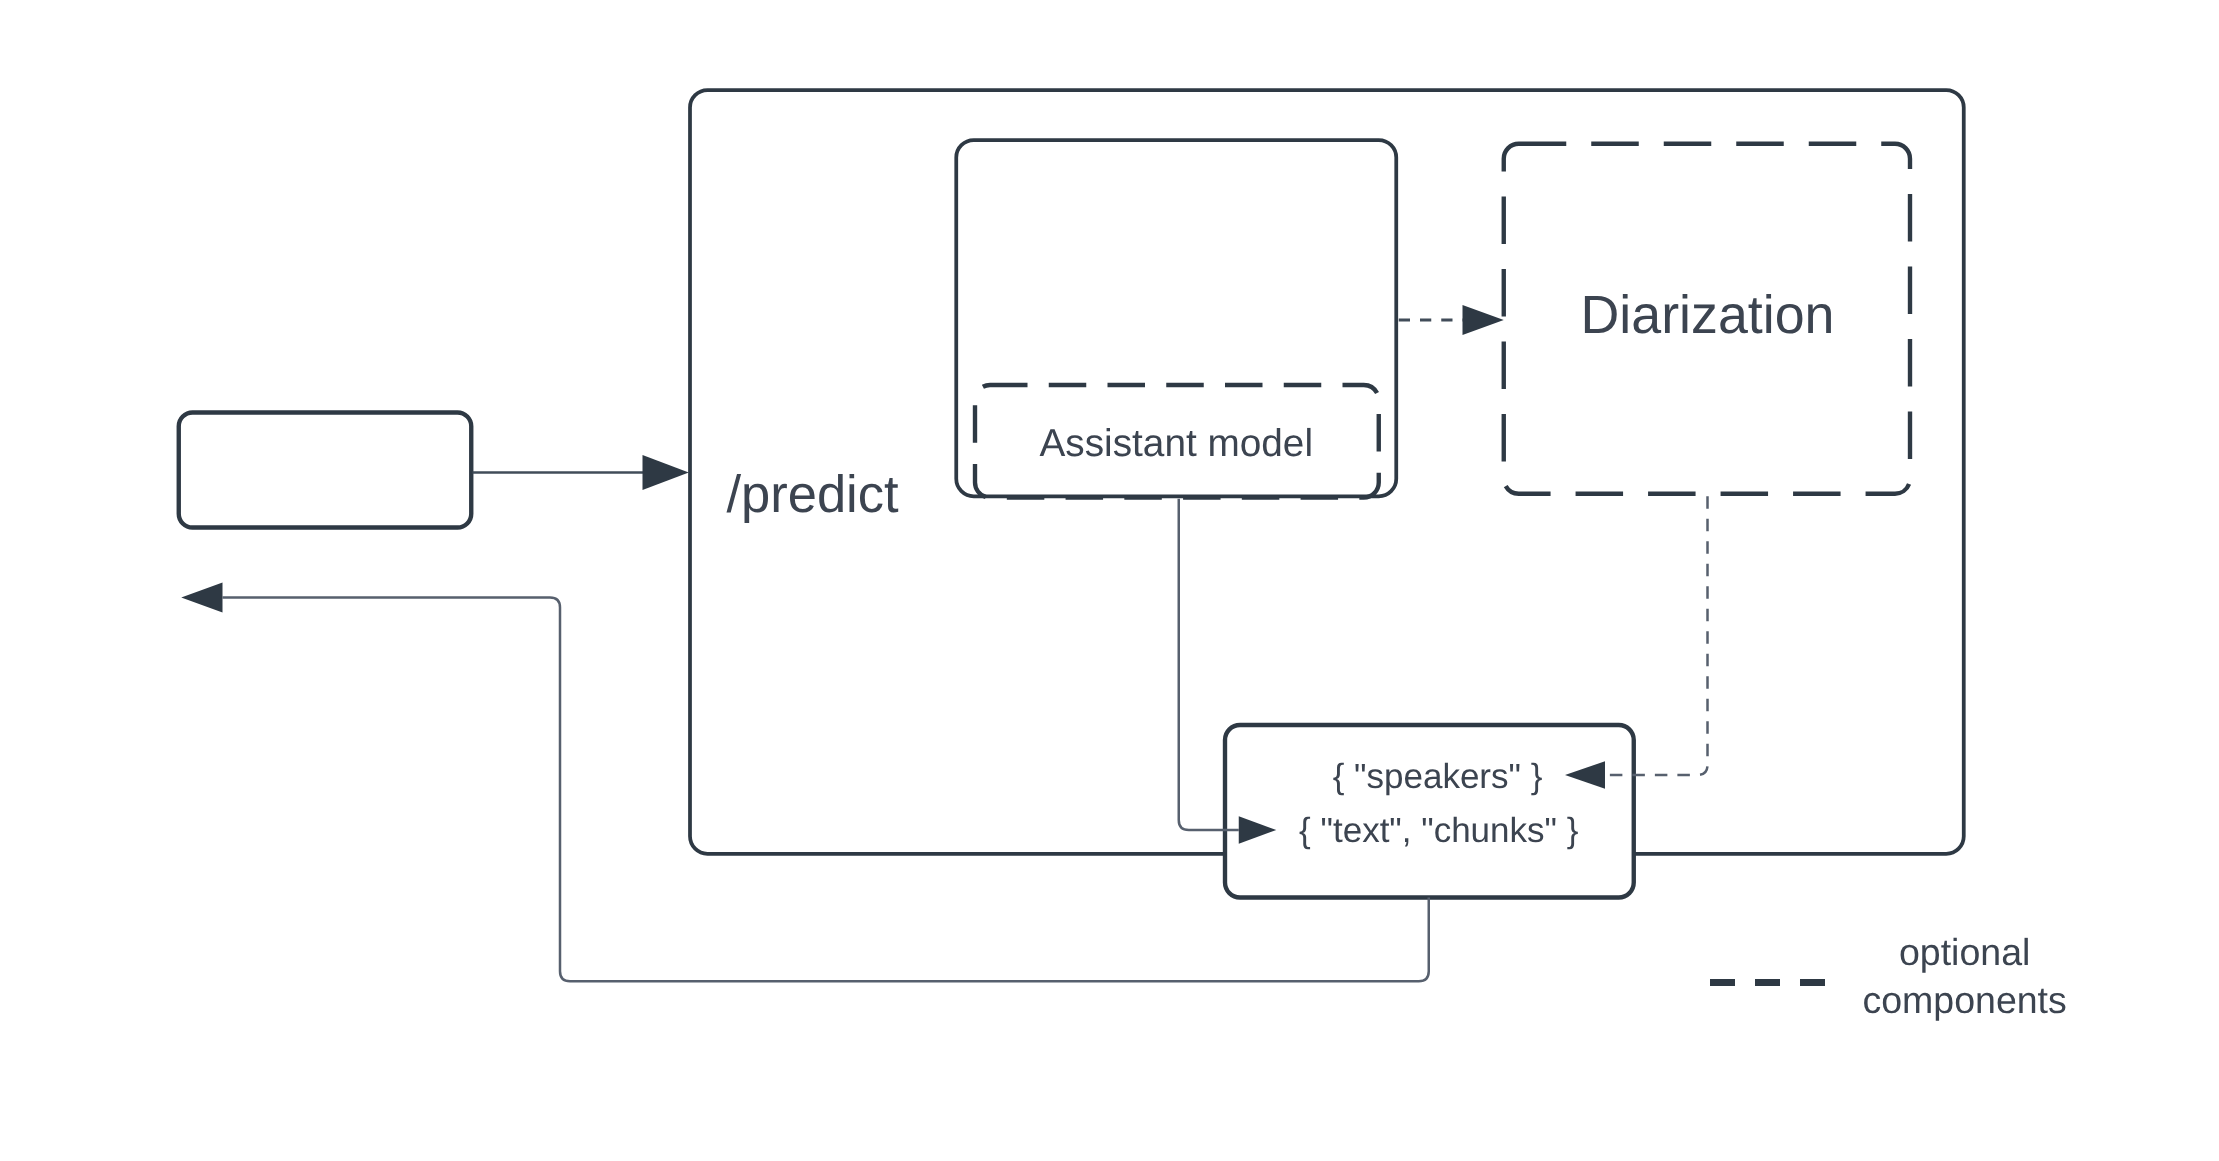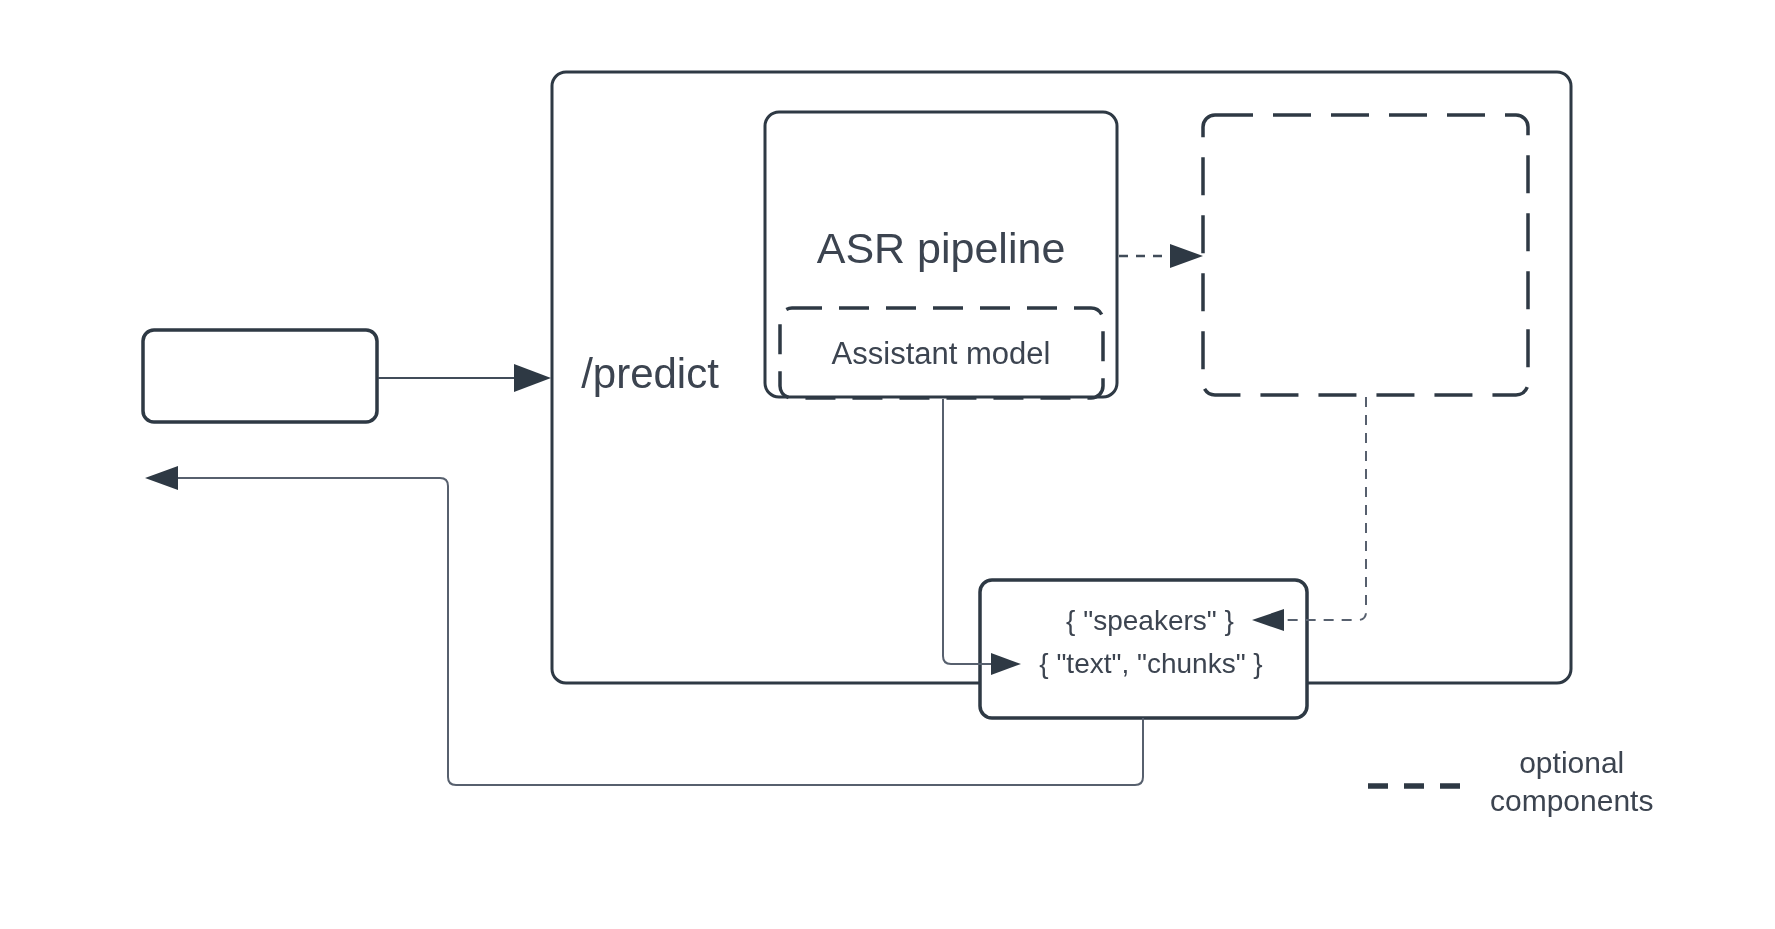--- a/index.html
+++ b/index.html
@@ -6,21 +6,21 @@
   .canvas{
     position:relative;width:1775px;height:929px;background:#ffffff;
     font-family:"Liberation Sans",sans-serif;color:#3c4450;overflow:hidden;
   }
   .canvas svg{position:absolute;left:0;top:0;}
   .label{
     position:absolute;transform:translate(-50%,-50%);
     white-space:pre;text-align:center;color:#3c4450;line-height:1.2;
   }
   .lbl-request      {left:260px; top:377px; font-size:44px;}
-  .lbl-predict      {left:650px; top:374px; font-size:42px;}
+  .lbl-predict      {left:650px; top:396px; font-size:42px;}
   .lbl-asr          {left:941px; top:249px; font-size:43px;}
   .lbl-assistant    {left:941px; top:354px; font-size:31px;}
   .lbl-diar         {left:1366px;top:253px; font-size:43px;line-height:61px;}
   .lbl-resp1        {left:1150px;top:621px; font-size:28px;}
   .lbl-resp2        {left:1151px;top:664px; font-size:28px;}
   .lbl-legend{
     position:absolute;left:1490px;top:782px;transform:translateY(-50%);
     font-size:30px;line-height:38px;text-align:center;white-space:pre;color:#3c4450;
   }
 </style>
@@ -55,23 +55,22 @@
 
     <rect x="143" y="330" width="234" height="92" rx="11" fill="#ffffff" stroke="#2e3944" stroke-width="3.5"></rect>
 
     <line x1="378" y1="378" x2="516" y2="378" stroke="#414c59" stroke-width="2"></line>
     <polygon points="514,364 551,378 514,392" fill="#2e3944"></polygon>
 
     <line x1="1368" y1="786" x2="1472" y2="786" stroke="#2e3944" stroke-width="5.5" stroke-dasharray="20 16"></line>
   </svg>
 
   <div class="label lbl-predict">/predict</div>
-  <div class="label lbl-asr">ASR pipeline</div>
   <div class="label lbl-assistant">Assistant model</div>
 
-  <div class="label lbl-diar"><br></div>
+  <div class="label lbl-diar"><span>Diarization</span><br></div>
 
   <div class="label lbl-resp1">{ "speakers" }</div>
   <div class="label lbl-resp2">{ "text", "chunks" }</div>
 
   <div class="lbl-legend"><span>optional</span><br><span>components</span></div>
 
 </div>
 
 </body></html>

